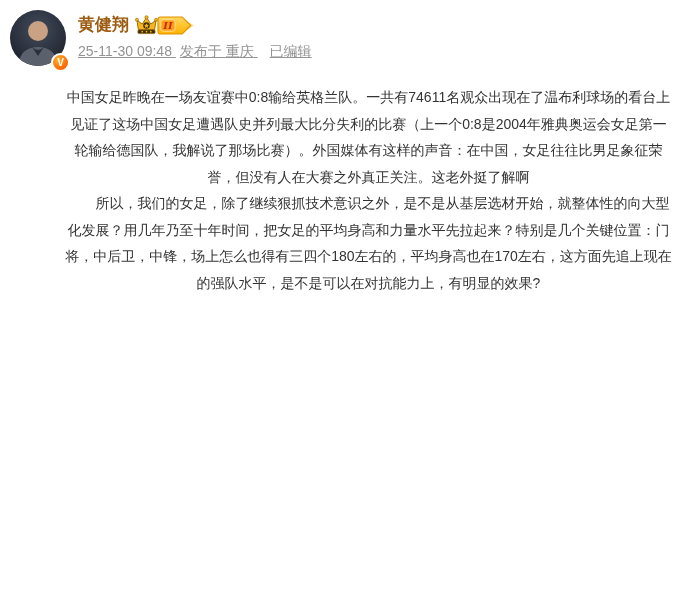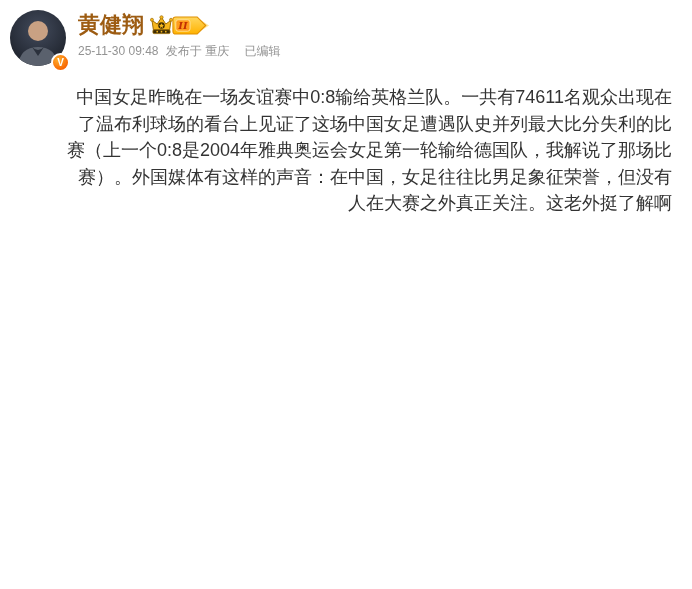--- a/index.html
+++ b/index.html
@@ -20,31 +20,31 @@
   .v-badge{
     position:absolute;right:-4px;bottom:-6px;width:19px;height:19px;
     border-radius:50%;background:radial-gradient(circle at 35% 30%, #ffb02e, #f86300 75%);
     border:2px solid #ffffff;box-sizing:border-box;
     display:flex;align-items:center;justify-content:center;
     color:#fff;font-size:10px;font-weight:bold;line-height:1;
   }
   .hmeta{position:absolute;left:78px;top:13px;}
   .name-row{display:flex;align-items:center;height:24px;}
   .username{
-    font-size:22px;font-weight:700;color:#9d5c12;line-height:24px;cursor:pointer;
+    font-size:17px;font-weight:700;color:#9d5c12;line-height:24px;cursor:pointer;
   }
   .vip-crown{margin-left:6px;display:block;}
   .vip-pennant{margin-left:-1px;display:block;}
-  .time-row{margin-top:6px;font-size:12px;color:#939393;line-height:16px;}
+  .time-row{margin-top:6px;font-size:14px;color:#939393;line-height:16px;text-decoration:underline;}
   .time-row .src{margin-left:4px;}
   .time-row .edited{margin-left:12px;}
   .post-text{
     margin:18px 20px 5px 65px;width:607px;
-    font-size:18px;line-height:26.5px;color:#333333;
-    text-align:right;
+    font-size:14px;line-height:26.5px;color:#333333;
+    text-align:center;
   }
   .post-text p{margin:0;padding:0;}
 </style>
 </head>
 <body>
 
 <div class="header">
 
   <div class="avatar">
     <div class="avatar-img">
@@ -95,13 +95,14 @@
       <span class="src">发布于 重庆</span>
       <span class="edited">已编辑</span>
     </div>
   </div>
 
 </div>
 
 <div class="post-text">
 
 <p>中国女足昨晚在一场友谊赛中0:8输给英格兰队。一共有74611名观众出现在了温布利球场的看台上见证了这场中国女足遭遇队史并列最大比分失利的比赛（上一个0:8是2004年雅典奥运会女足第一轮输给德国队，我解说了那场比赛）。外国媒体有这样的声音：在中国，女足往往比男足象征荣誉，但没有人在大赛之外真正关注。这老外挺了解啊</p>
+    <p>　　所以，我们的女足，除了继续狠抓技术意识之外，是不是从基层选材开始，就整体性的向大型化发展？用几年乃至十年时间，把女足的平均身高和力量水平先拉起来？特别是几个关键位置：门将，中后卫，中锋，场上怎么也得有三四个180左右的，平均身高也在170左右，这方面先追上现在的强队水平，是不是可以在对抗能力上，有明显的效果?</p>
   </div>
 
 </body></html>

